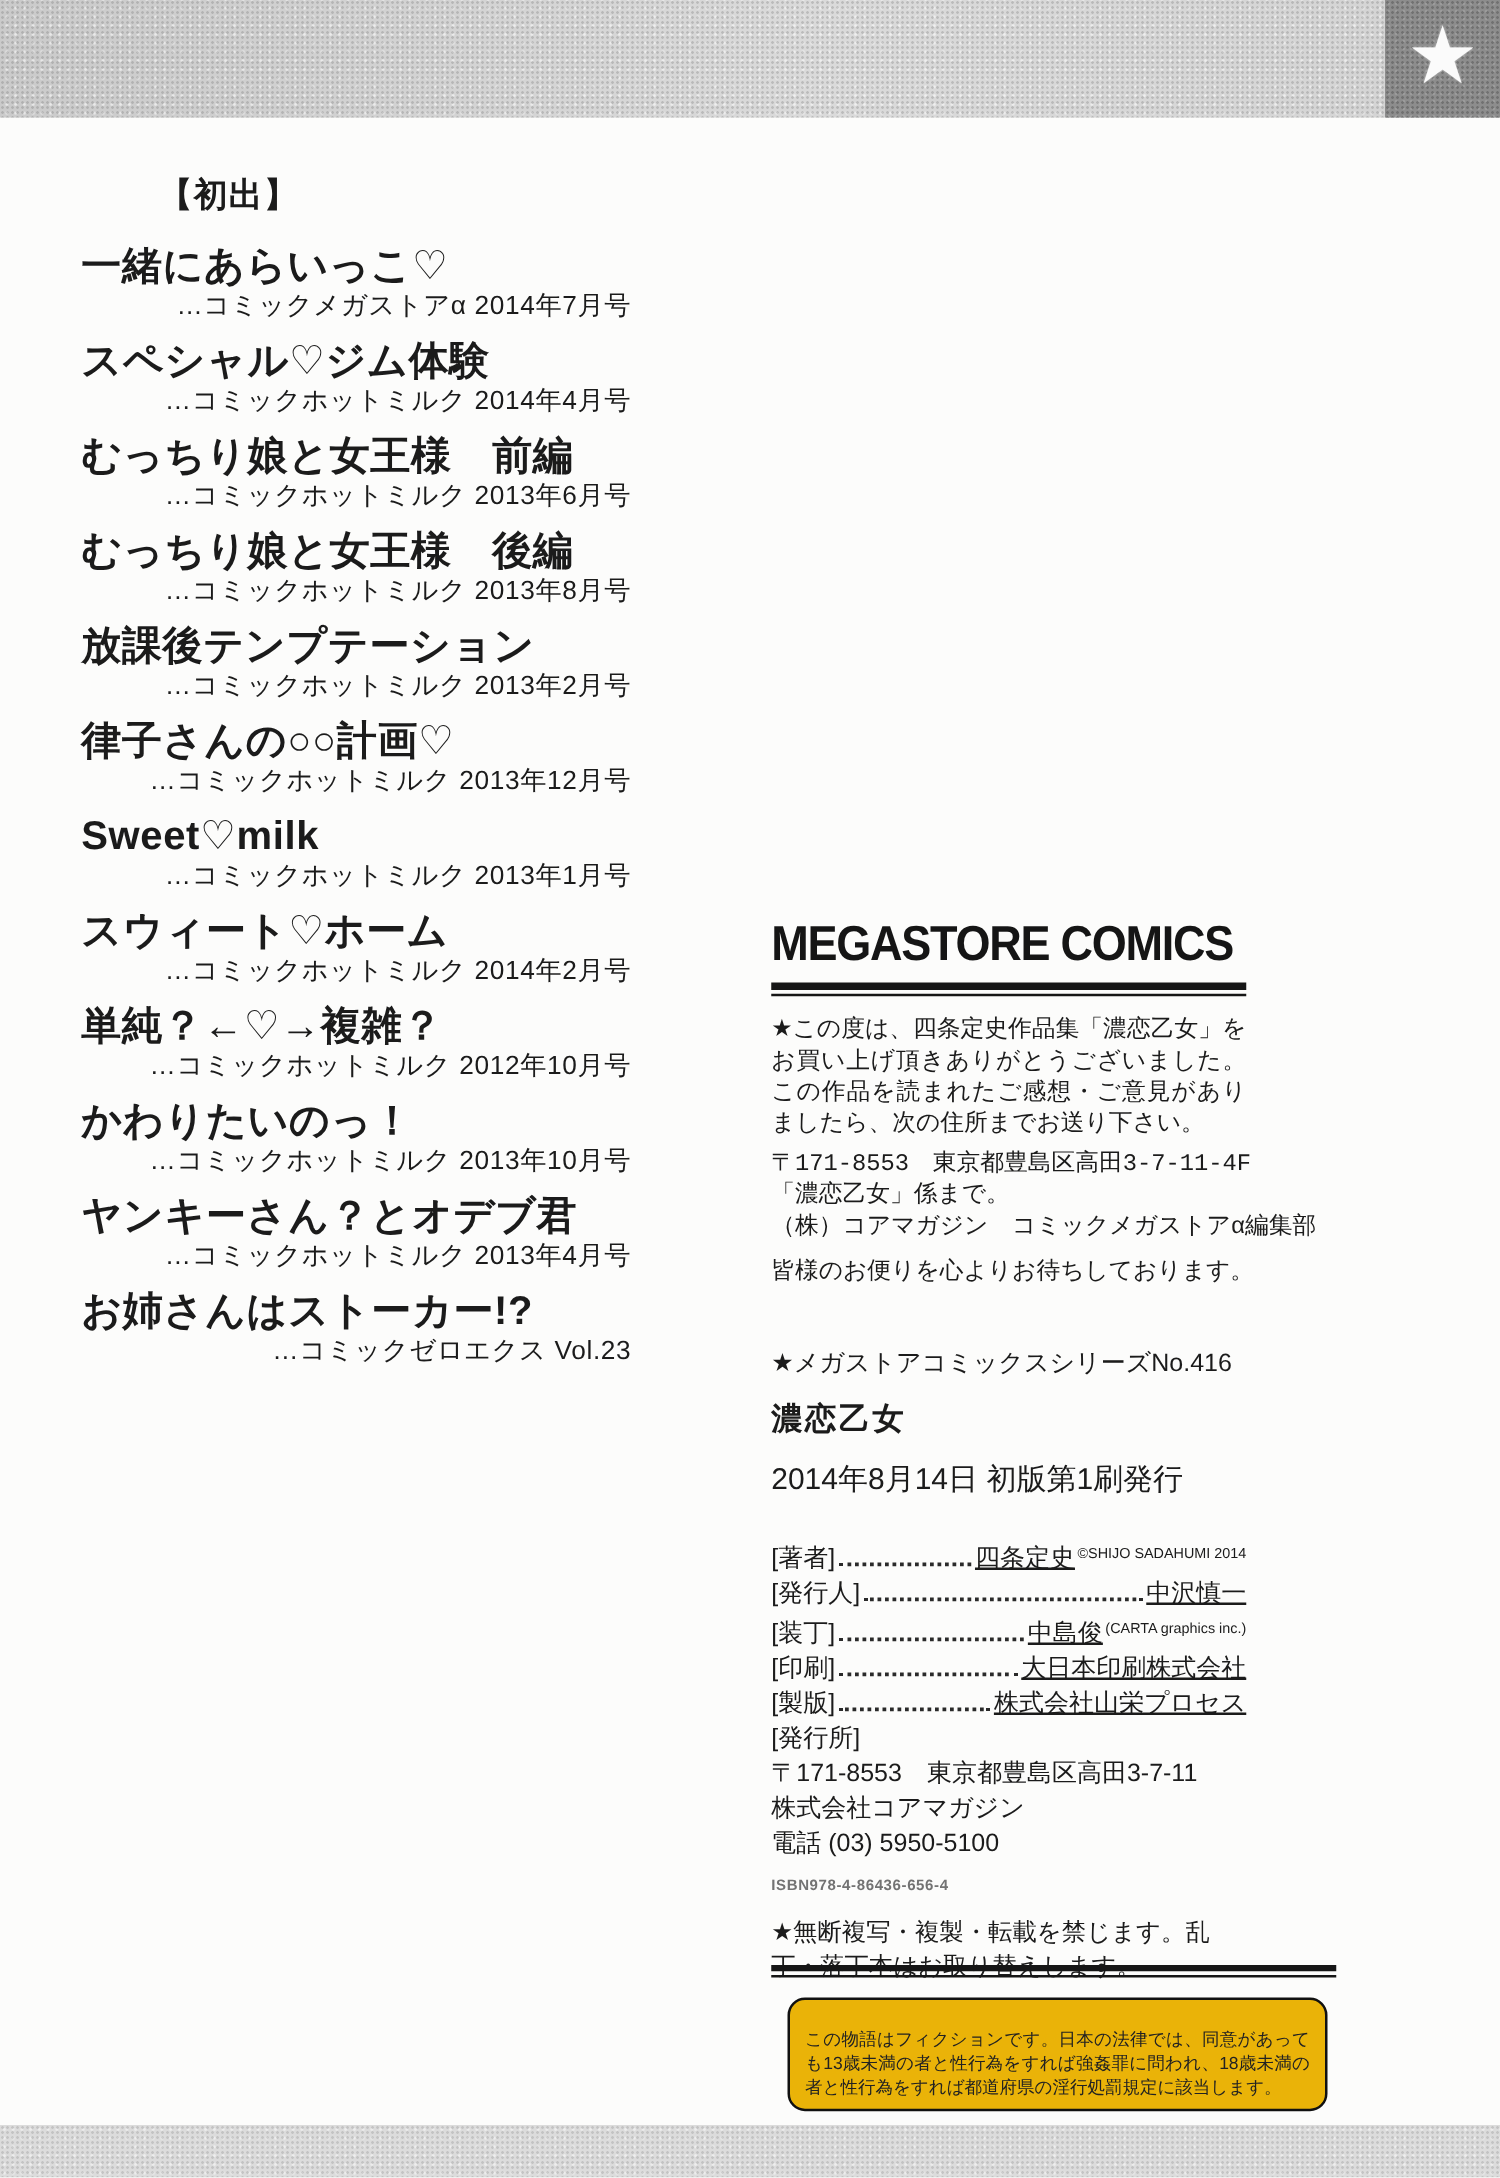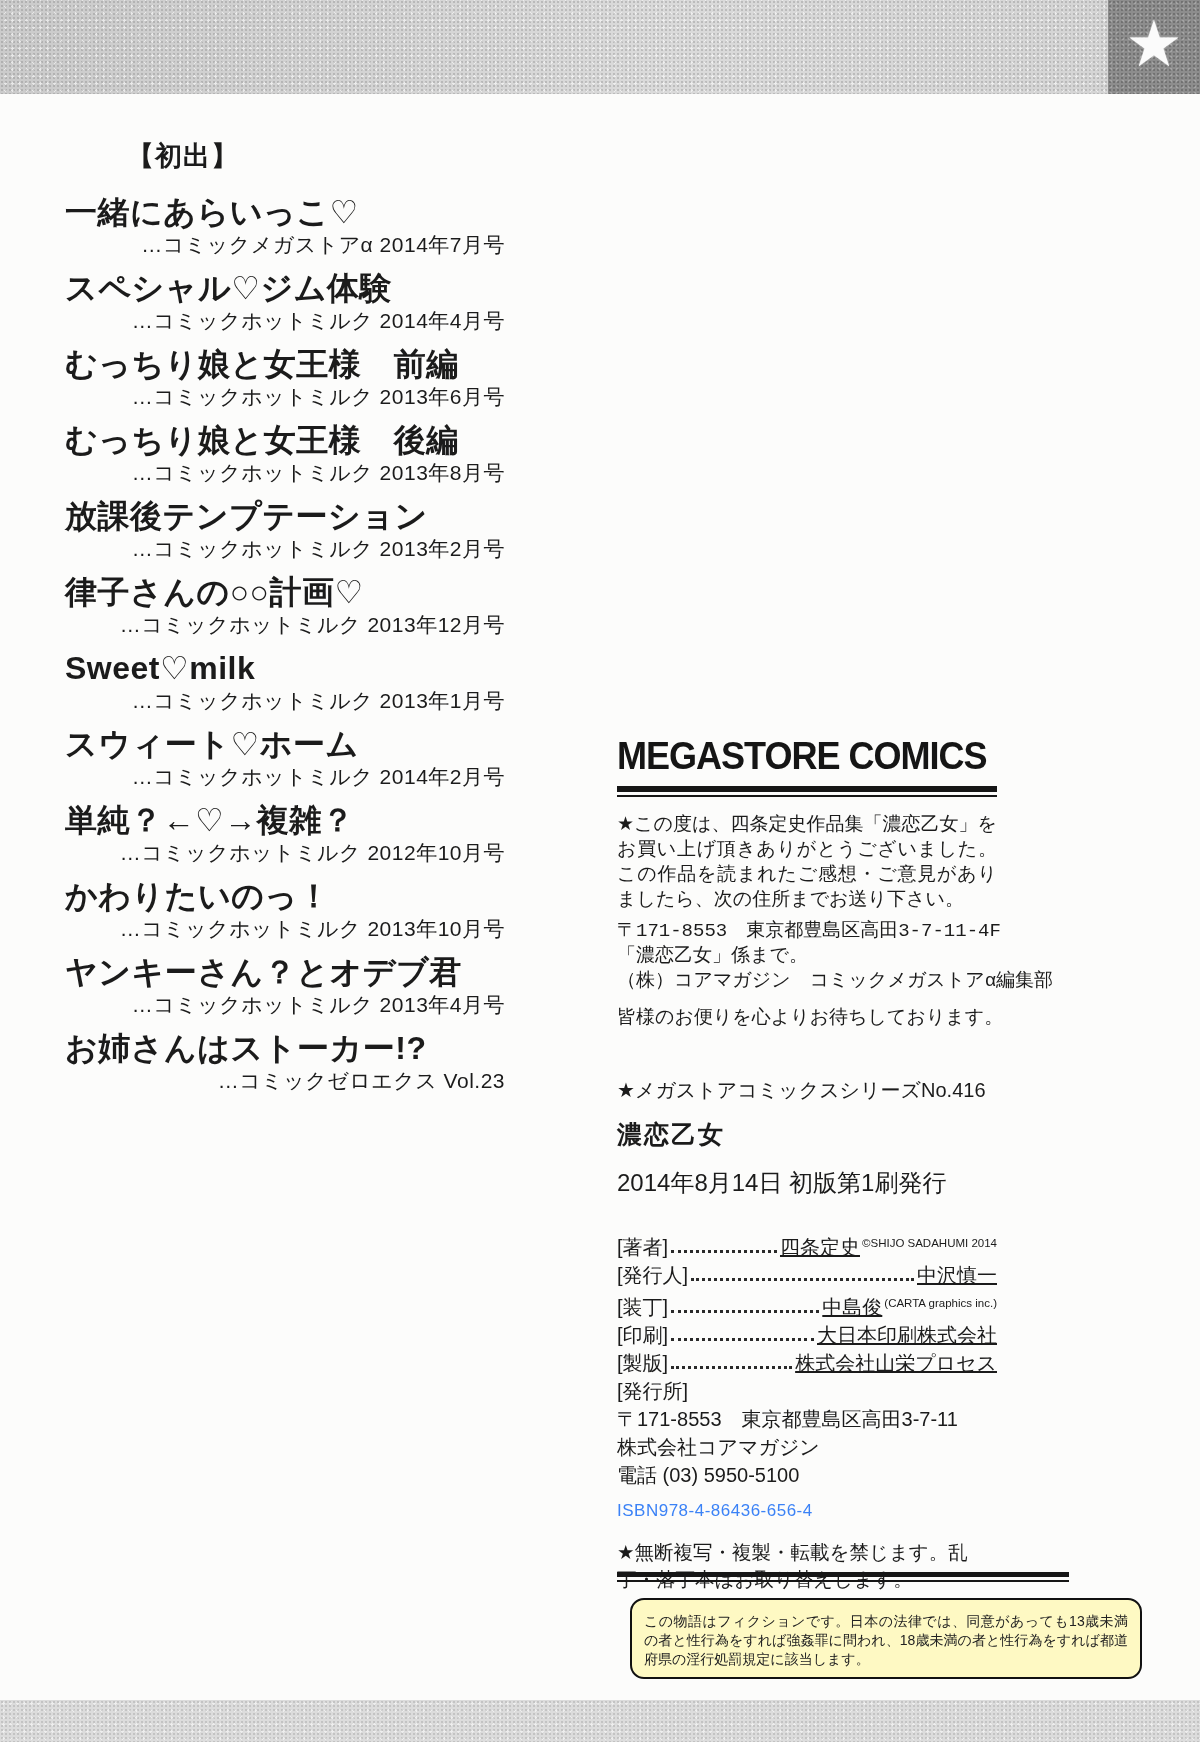--- a/index.html
+++ b/index.html
@@ -73,33 +73,33 @@
   .credits{margin-top:30px;}
   .credit-row{display:flex;align-items:flex-end;font-size:20px;line-height:28px;}
   .credit-label{white-space:nowrap;}
   .credit-leader{flex:1;border-bottom:3px dotted #2a2a2a;margin:0 3px 8px 3px;min-width:12px;}
   .credit-value{white-space:nowrap;text-decoration:underline;}
   .credit-suffix{font-size:11.5px;white-space:nowrap;align-self:flex-end;margin:0 0 4px 2px;}
   .credit-suffix:empty{display:none;}
   .pub-label{font-size:20px;line-height:28px;}
   .pub-lines{font-size:20px;line-height:28px;}
   .pub-lines div{white-space:nowrap;}
-  .isbn{font-size:17px;margin-top:12px;letter-spacing:0.5px;color:#3b82f6;}
+  .isbn{font-size:12px;margin-top:12px;letter-spacing:0.5px;color:#737373;font-weight:bold;}
   .rights{font-size:19.5px;line-height:27px;margin-top:18px;}
 
   .bottom-rules{position:absolute;left:617px;top:1572px;width:452px;}
   .bottom-rules .rule-thick{height:5px;margin-top:0;}
   .bottom-rules .rule-thin{height:2px;}
 
   .disclaimer-box{
-    position:absolute;left:630px;top:1598px;width:512px;
+    position:absolute;left:630px;top:1598px;width:432px;
     box-sizing:border-box;
     border:2.5px solid #111;border-radius:14px;
-    padding:12px 12px 8px 12px;
-    background:#fef9c3;
+    padding:22px 12px 8px 12px;
+    background:#eab308;
   }
   .disclaimer-box p{margin:0;font-size:14px;line-height:19px;text-align:justify;color:#222;}
 </style>
 </head>
 <body>
 
 <div class="page">
 
   <div class="top-band"></div>
   <div class="star-box">

